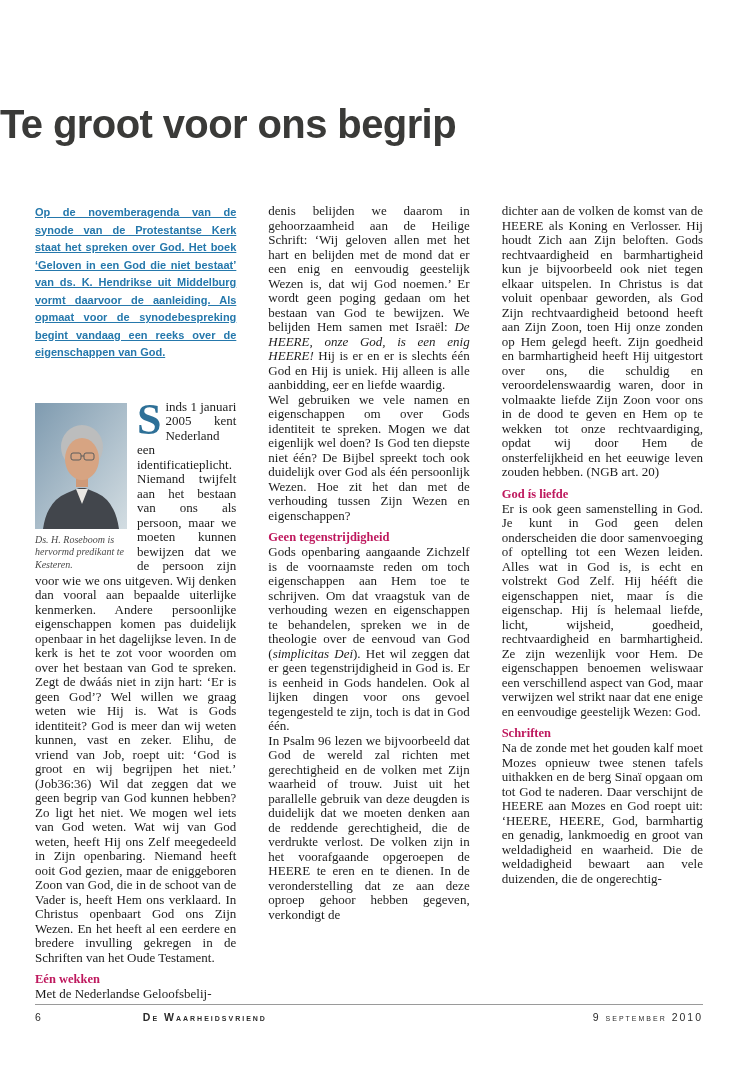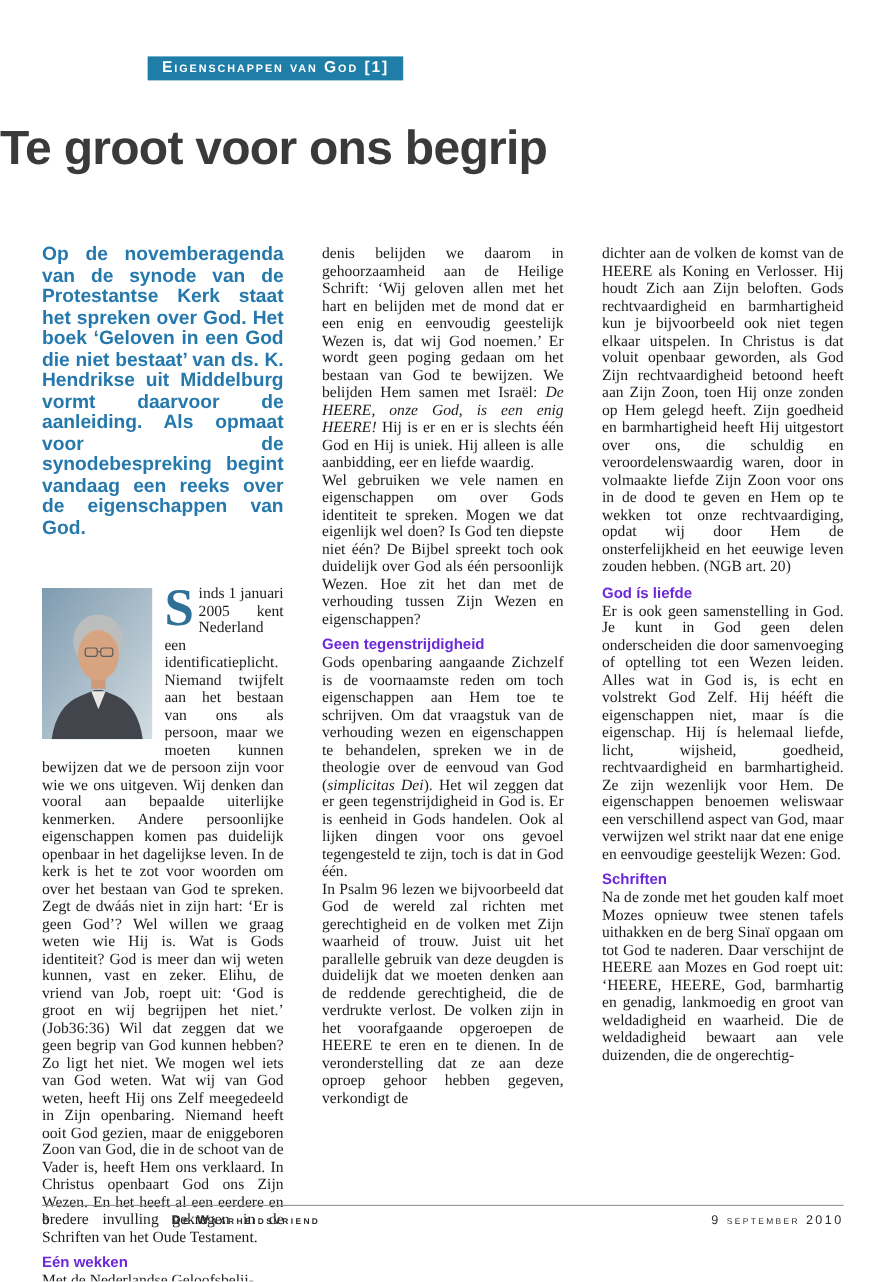--- a/index.html
+++ b/index.html
@@ -34,43 +34,43 @@
     display:flex; gap:32px;
   }
   .col {
     flex:1 1 0; min-width:0;
     font-size:13px; line-height:14.5px; color:#1c1c1c;
     text-align:justify; hyphens:none;
   }
 
   .intro {
     font-family:"Liberation Sans", sans-serif;
-    font-weight:bold; font-size:16px; line-height:17.5px;
-    color:#2578ac; text-align:justify;
+    font-weight:bold; font-size:11px; line-height:17.5px;
+    color:#2578ac; text-align:justify;text-decoration:underline;
   }
 
   .photo-block { margin-top:38px; }
 
   .portrait { float:left; width:92px; margin:3px 10px 2px 0; }
   .portrait svg { display:block; width:92px; height:126px; }
   .portrait figcaption {
     font-style:italic; font-size:10px; line-height:12.5px;
     color:#4a4a4a; margin-top:5px; text-align:left;
   }
 
   .dropcap {
     float:left; font-family:"Liberation Serif", serif;
     font-weight:bold; font-size:44px; line-height:36px;
     color:#2e7097; padding:2px 4px 0 0;
   }
 
   .subhead {
-    font-family:Liberation Sans, sans-serif;
+    font-family:Liberation Serif, serif;
     font-weight:bold; font-size:12.5px; line-height:15px;
-    color:#6d28d9; margin-top:7px; text-align:left;
+    color:#be185d; margin-top:7px; text-align:left;
   }
 
   .body { margin:0; }
   .it { font-style:italic; }
 
   .footer {
     position:absolute; left:35px; top:1004px; width:668px;
     border-top:1px solid #9a9a9a; padding-top:6px;
     display:flex; align-items:baseline;
     font-family:"Liberation Sans", sans-serif;
@@ -78,23 +78,20 @@
     font-size:10.5px; color:#2b2b2b;
   }
   .footer .pub { margin-left:100px; font-weight:bold; }
   .footer .date { margin-left:auto; }
 </style>
 </head>
 <body>
 
 <div class="page">
 
-  <div class="kicker">
-    <span>Eigenschappen van God [1]</span>
-  </div>
 
   <h1 class="title">Te groot voor ons begrip</h1>
 
   <div class="columns">
 
     <div class="col">
       <p class="intro">Op de novemberagenda van de synode van de Protestantse Kerk staat het spreken over God. Het boek ‘Geloven in een God die niet bestaat’ van ds. K. Hendrikse uit Middelburg vormt daarvoor de aanleiding. Als opmaat voor de synodebespreking begint vandaag een reeks over de eigenschappen van God.</p>
 
       <div class="photo-block">
         <figure class="portrait">
@@ -108,20 +105,21 @@
             <rect width="92" height="126" fill="url(#sky)"></rect>
             <ellipse cx="47" cy="44" rx="21" ry="22" fill="#bcbdbd"></ellipse>
             <rect x="41" y="68" width="12" height="16" fill="#cf9a78"></rect>
             <ellipse cx="47" cy="56" rx="17" ry="21" fill="#d7a482"></ellipse>
             <rect x="36" y="50" width="10" height="7" rx="2" fill="none" stroke="#5c5c5c" stroke-width="1"></rect>
             <rect x="49" y="50" width="10" height="7" rx="2" fill="none" stroke="#5c5c5c" stroke-width="1"></rect>
             <line x1="46" y1="53" x2="49" y2="53" stroke="#5c5c5c" stroke-width="1"></line>
             <path d="M8 126 Q12 98 32 90 L44 85 L50 85 L62 90 Q80 98 84 126 Z" fill="#42464c"></path>
             <polygon points="41,86 53,86 47,101" fill="#e8e6e2"></polygon>
           </svg>
+          <figcaption>Ds. H. Roseboom is hervormd predikant te Kesteren.</figcaption>
         </figure>
         <p class="body">
           <span class="dropcap">S</span><span>inds 1 januari 2005 kent Nederland een identificatieplicht. Niemand twijfelt aan het bestaan van ons als persoon, maar we moeten kunnen bewijzen dat we de persoon zijn voor wie we ons uitgeven. Wij denken dan vooral aan bepaalde uiterlijke kenmerken. Andere persoonlijke eigenschappen komen pas duidelijk openbaar in het dagelijkse leven. In de kerk is het te zot voor woorden om over het bestaan van God te spreken. Zegt de dwáás niet in zijn hart: ‘Er is geen God’? Wel willen we graag weten wie Hij is. Wat is Gods identiteit? God is meer dan wij weten kunnen, vast en zeker. Elihu, de vriend van Job, roept uit: ‘God is groot en wij begrijpen het niet.’ (Job36:36) Wil dat zeggen dat we geen begrip van God kunnen hebben? Zo ligt het niet. We mogen wel iets van God weten. Wat wij van God weten, heeft Hij ons Zelf meegedeeld in Zijn openbaring. Niemand heeft ooit God gezien, maar de eniggeboren Zoon van God, die in de schoot van de Vader is, heeft Hem ons verklaard. In Christus openbaart God ons Zijn Wezen. En het heeft al een eerdere en bredere invulling gekregen in de Schriften van het Oude Testament.</span>
         </p>
       </div>
 
       <h2 class="subhead">Eén wekken</h2>
       <p class="body">Met de Nederlandse Geloofsbelij-</p>
     </div>
 

